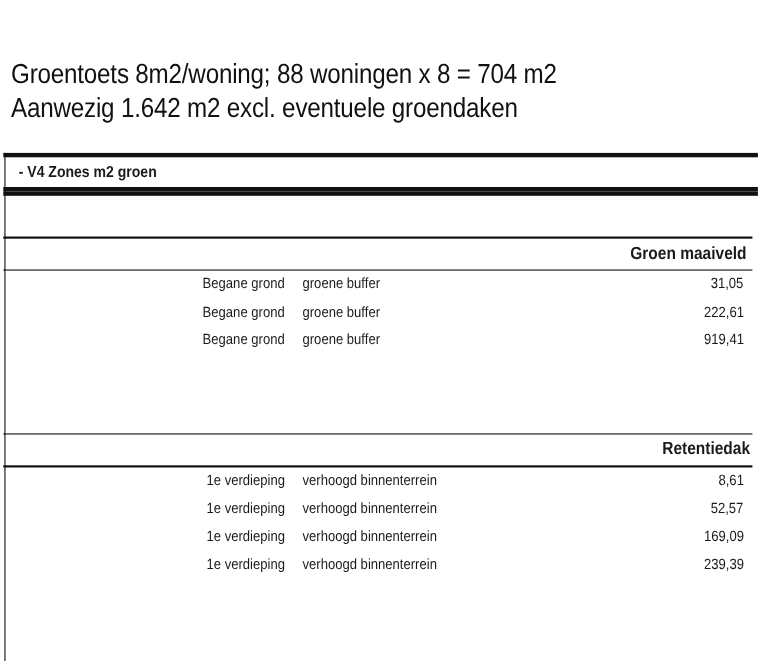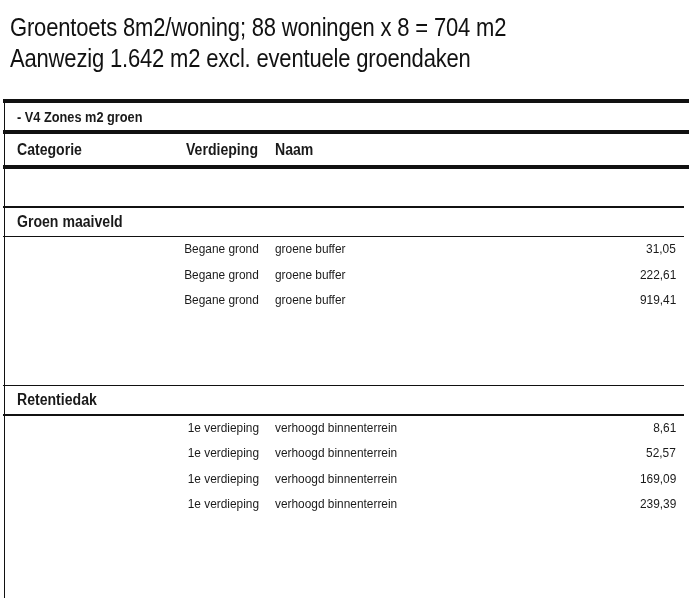--- a/index.html
+++ b/index.html
@@ -13,20 +13,21 @@
     font-family: "Liberation Sans", "DejaVu Sans", sans-serif;
     color: #1a1a1a;
     overflow: hidden;
   }
 
   .page {
     position: relative;
     width: 694px;
     height: 458px;
     box-sizing: border-box;
+    margin-top: 40px;
   }
 
   
   .title-block {
     position: absolute;
     left: 10px;
     top: 12px;
     width: 670px;
   }
   .title-line {
@@ -105,20 +106,21 @@
   .spacer-group { height: 49px; }
   .spacer-sub { height: 22px; }
   .spacer-grand { height: 26px; }
 
   
   .band-group {
     height: 28px;
     padding-left: 12px;
     display: flex;
     align-items: center;
+    justify-content: flex-end;
   }
   .band-group .txt {
     font-size: 16px;
     transform: scaleX(0.88);
     transform-origin: left center;
     white-space: nowrap;
   }
 
   
   .data-row {
@@ -186,25 +188,20 @@
   <div class="table">
 
     <div class="rule-thick"></div>
 
     <div class="row band-report">
       <span class="txt">- V4 Zones m2 groen</span>
     </div>
 
     <div class="rule-thick"></div>
 
-    <div class="row band-colhead">
-      <span class="cell colhead-categorie">Categorie</span>
-      <span class="cell colhead-verdieping">Verdieping</span>
-      <span class="cell colhead-naam">Naam</span>
-    </div>
 
     <div class="rule-thick"></div>
 
     <div class="spacer-top"></div>
 
     <div class="rule-thin"></div>
     <div class="row band-group">
       <span class="txt">Groen maaiveld</span>
     </div>
     <div class="rule-thin"></div>

